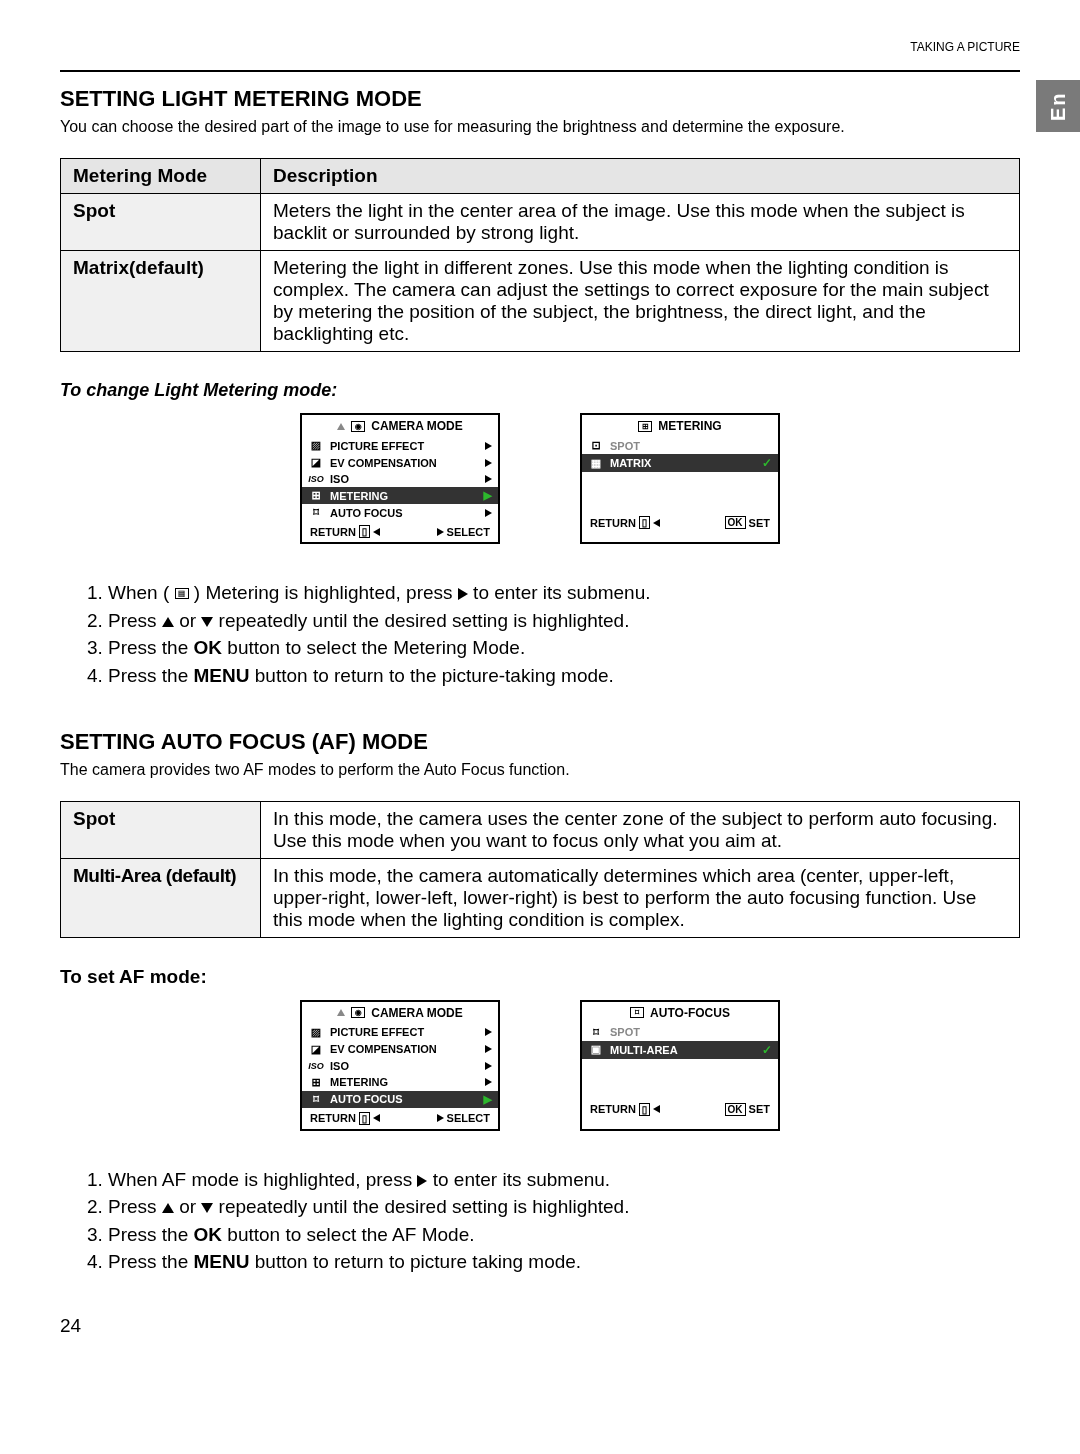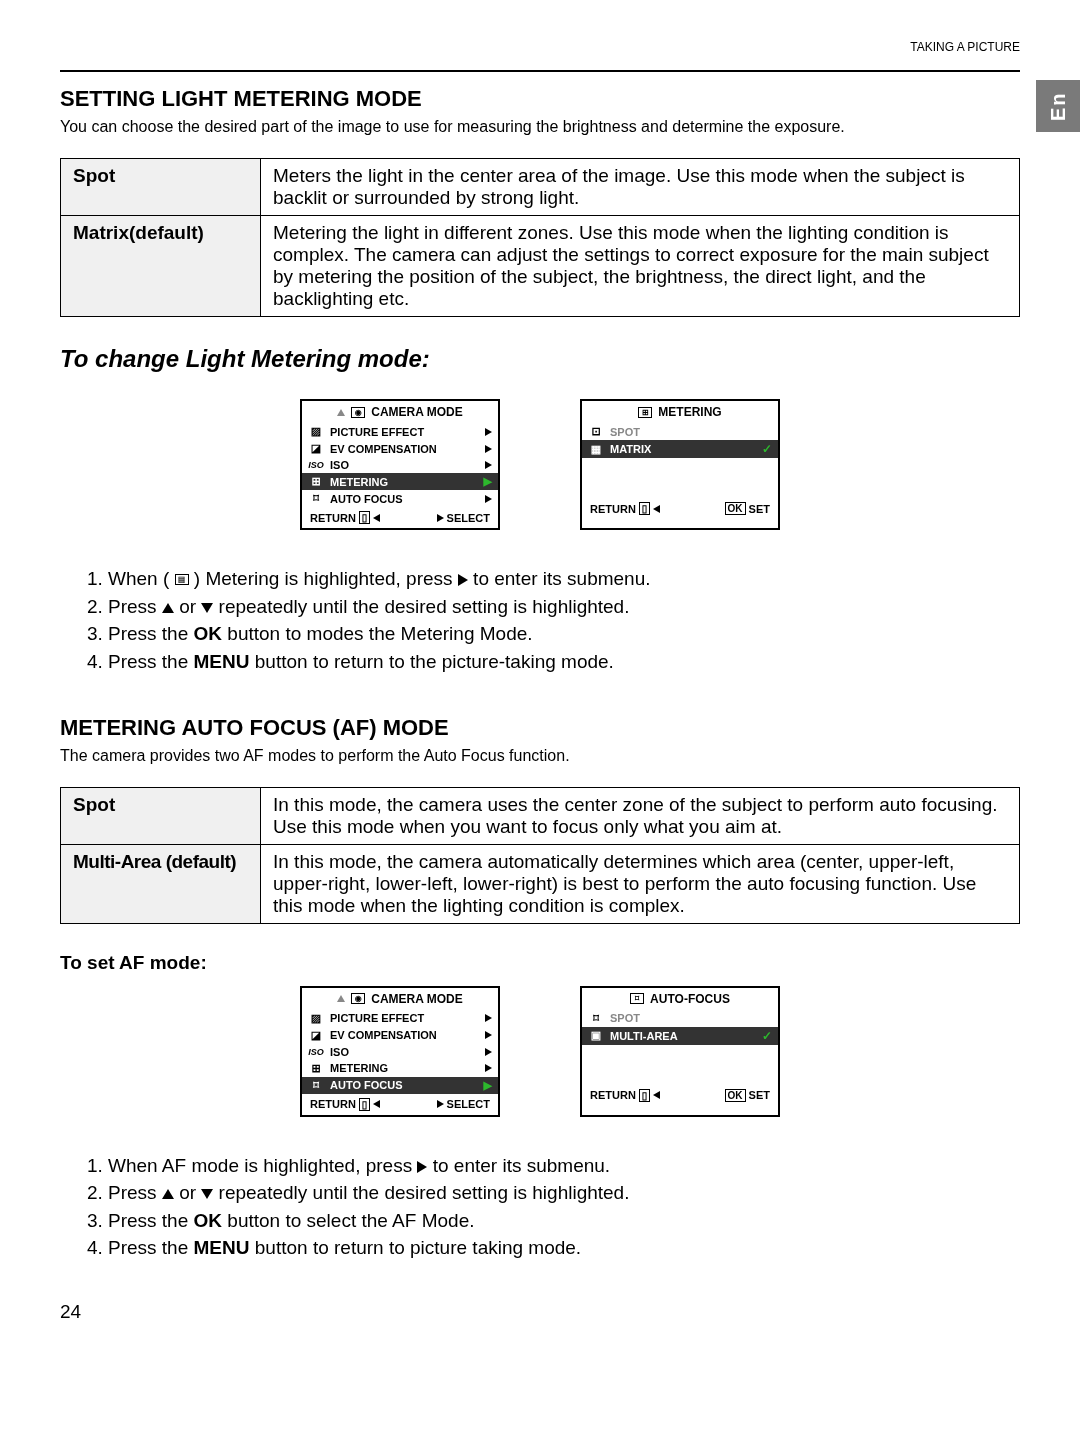--- a/index.html
+++ b/index.html
@@ -64,22 +64,22 @@
     font-weight: bold;
   }
   table.desc-table td.label {
     font-weight: bold;
     background: #f0f0f0;
     width: 200px;
   }
   .subhead {
     font-style: italic;
     font-weight: bold;
-    font-size: 24px;
-    margin-bottom: 26px;
+    font-size: 18px;
+    margin-bottom: 12px;
   }
   .subhead-nonitalic {
     font-weight: bold;
     font-size: 19px;
     margin-bottom: 12px;
   }
   .menus-row {
     display: flex;
     justify-content: center;
     gap: 80px;
@@ -187,20 +187,24 @@
 
 <div class="header-right">TAKING A PICTURE</div>
 <div class="header-line"></div>
 <div class="lang-tab">En</div>
 
 <h2>SETTING LIGHT METERING MODE</h2>
 <p class="intro">You can choose the desired part of the image to use for measuring the brightness and determine the exposure.</p>
 
 <table class="desc-table">
   <tbody>
+      <tr>
+    <th>Metering Mode</th>
+    <th>Description</th>
+  </tr>
   <tr>
     <td class="label">Spot</td>
     <td>Meters the light in the center area of the image. Use this mode when the subject is backlit or surrounded by strong light.</td>
   </tr>
   <tr>
     <td class="label">Matrix(default)</td>
     <td>Metering the light in different zones. Use this mode when the lighting condition is complex. The camera can adjust the settings to correct exposure for the main subject by metering the position of the subject, the brightness, the direct light, and the backlighting etc.</td>
   </tr>
 </tbody>
   </table>
@@ -278,25 +282,25 @@
           <span class="small-box">OK</span> 
           <span>SET</span>
         </span>
     </div>
   </div>
 </div>
 
 <ol class="steps">
   <li><span>When ( </span><span class="icon-box">▦</span><span> ) Metering is highlighted, press </span><span class="tri-right"></span><span> to enter its submenu.</span></li>
   <li><span>Press </span><span class="tri-up"></span><span> or </span><span class="tri-down"></span><span> repeatedly until the desired setting is highlighted.</span></li>
-  <li><span>Press the </span><span class="bold">OK</span><span> button to modes the Metering Mode.</span></li>
+  <li><span>Press the </span><span class="bold">OK</span><span> button to select the Metering Mode.</span></li>
   <li><span>Press the </span><span class="bold">MENU</span><span> button to return to the picture-taking mode.</span></li>
 </ol>
 
-<h2>METERING AUTO FOCUS (AF) MODE</h2>
+<h2>SETTING AUTO FOCUS (AF) MODE</h2>
 <p class="intro">The camera provides two AF modes to perform the Auto Focus function.</p>
 
 <table class="desc-table">
   <tbody>
   <tr>
     <td class="label">Spot</td>
     <td>In this mode, the camera uses the center zone of the subject to perform auto focusing. Use this mode when you want to focus only what you aim at.</td>
   </tr>
   <tr>
     <td class="label tight">Multi-Area (default)</td>

